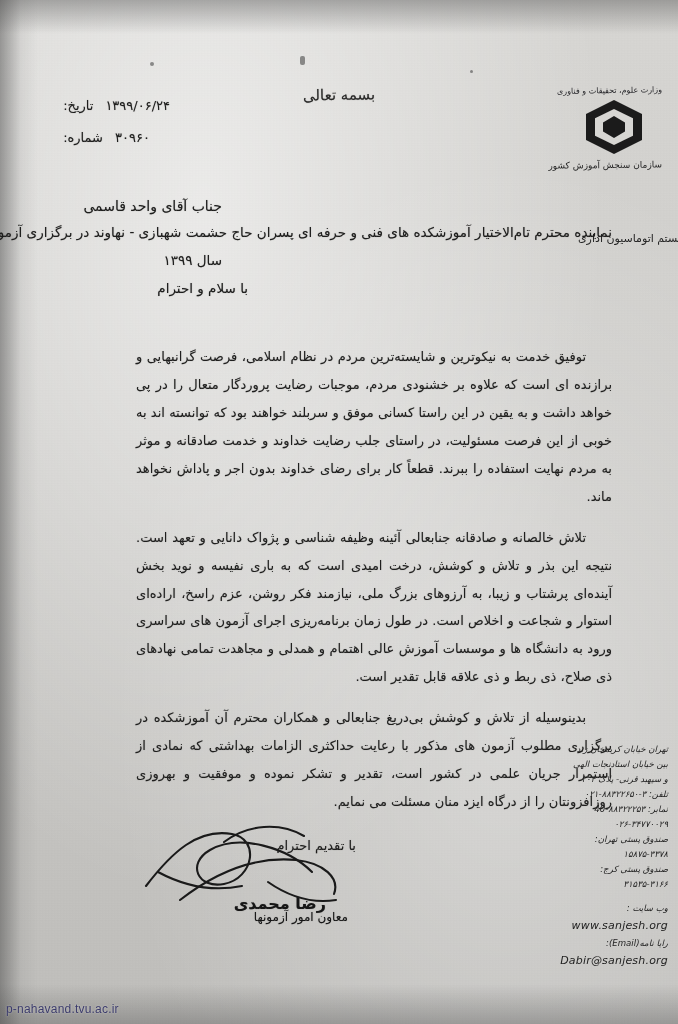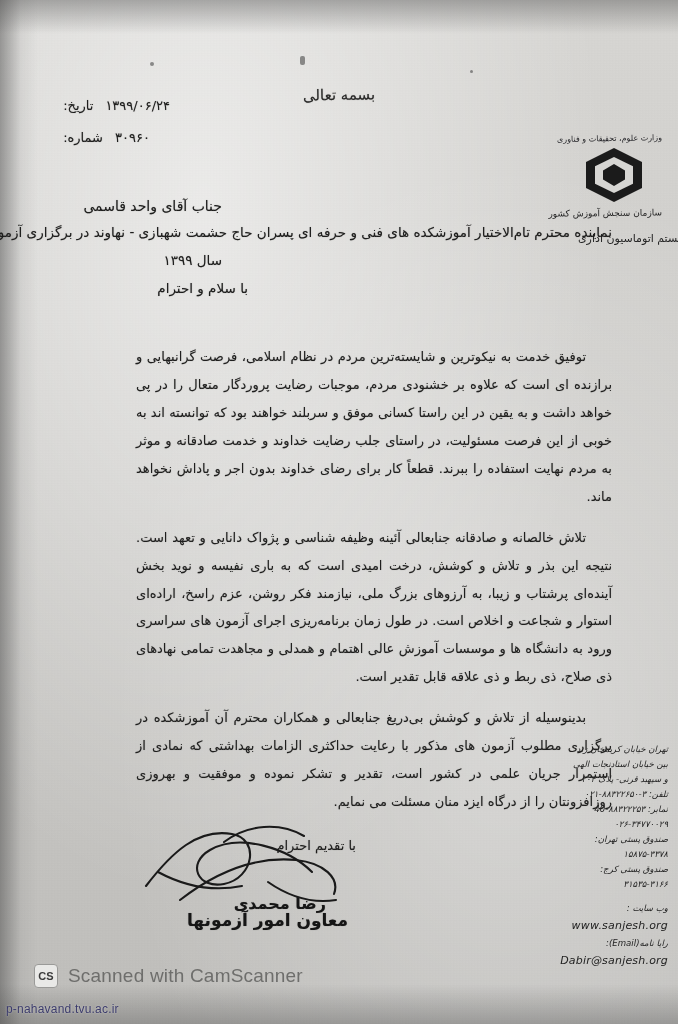--- a/index.html
+++ b/index.html
@@ -92,21 +92,20 @@
   .meta-label { color: #1e1e1d; }
   .meta-value { color: #1e1e1d; letter-spacing: .5px; }
 
   
   .logo-wrap {
     position: absolute;
     left: 566px;
     top: 86px;
     width: 96px;
     text-align: center;
-    margin-top: 48px;
   }
   .ministry-line {
     font-size: 8px;
     color: #26262a;
     transform: rotate(-1deg);
     margin-bottom: 5px;
     white-space: nowrap;
   }
   .logo-mark {
     width: 56px; height: 54px;
@@ -211,23 +210,23 @@
     right: 352px;
     font-size: 16px;
     color: #161616;
     font-weight: 700;
     letter-spacing: .5px;
   }
   .sig-title {
     position: absolute;
     top: 908px;
     right: 330px;
-    font-size: 17px;
+    font-size: 12px;
     color: #151515;
-    font-weight: 700;
+    font-weight: 400;
   }
   .sig-scribble {
     position: absolute;
     top: 812px;
     right: 300px;
     width: 250px;
     height: 120px;
     pointer-events: none;
   }
 
@@ -348,18 +347,14 @@
   <svg class="sig-scribble" viewBox="0 0 250 120">
     <g fill="none" stroke="#1a1a1a" stroke-width="2.1" stroke-linecap="round">
       <path d="M18 74 C 44 40, 70 16, 104 22 C 132 27, 126 66, 96 72 C 70 77, 58 52, 82 38 C 112 21, 160 36, 184 60"></path>
       <path d="M52 88 C 88 60, 126 44, 168 48 C 196 51, 212 66, 206 82"></path>
       <path d="M96 30 C 120 12, 152 10, 176 24"></path>
       <path d="M140 70 C 160 84, 182 92, 208 88"></path>
       <path d="M30 60 C 56 74, 84 80, 114 74"></path>
     </g>
   </svg>
 
-  <div class="cam-footer">
-    <div class="cam-badge">CS</div>
-    <div class="cam-text">Scanned with CamScanner</div>
-  </div>
   <div class="watermark-url">p-nahavand.tvu.ac.ir</div>
 </div>
 
 </body></html>

